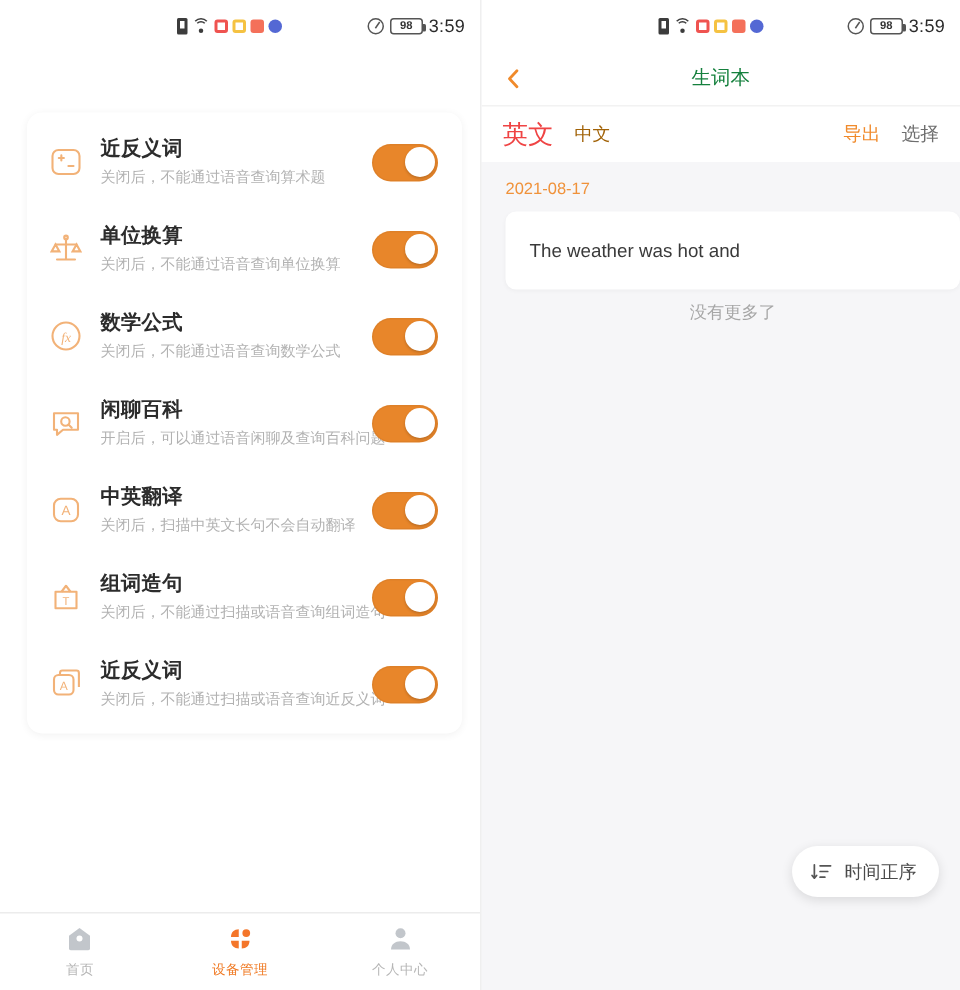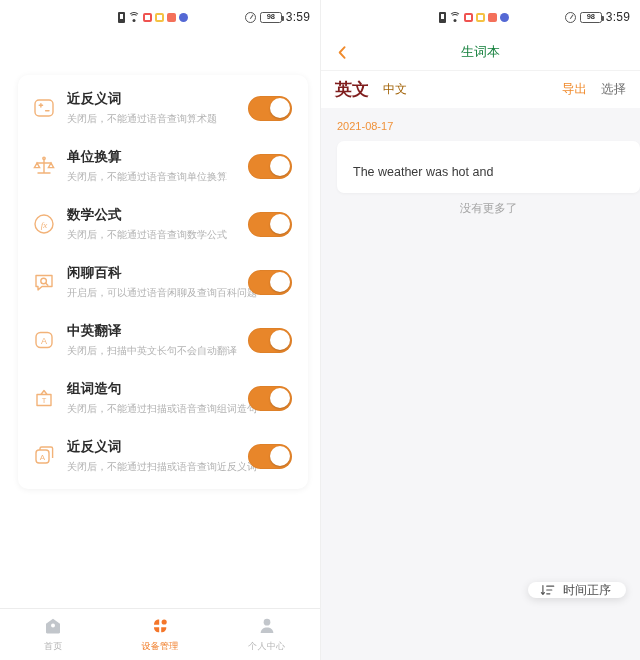--- a/index.html
+++ b/index.html
@@ -135,41 +135,41 @@
   }
   .nav-title {
     width: 100%; text-align: center; font-size: 13px;
     color: #15803d; font-weight: 400;
   }
   .subbar {
     height: 38px; background: #ffffff; display: flex; align-items: center;
     padding: 0 14px; gap: 14px; border-top: 1px solid #f2f2f2;
   }
   .sb-tab { font-size: 12px; color: #a16207; }
-  .sb-tab.active { color: #7f1d1d; font-size: 17px; font-weight: 700; }
+  .sb-tab.active { color: #ef4444; font-size: 17px; font-weight: 400; }
   .sb-spacer { flex: 1 1 auto; }
   .sb-action { font-size: 12.5px; color: #f08a2b; }
   .sb-action.plain { color: #6e6e6e; }
 
   .content-area { padding: 12px 0 0 16px; }
   .entry-date { font-size: 11px; color: #f0923a; margin-bottom: 9px; }
   .entry-card {
     background: #ffffff; border-radius: 7px; min-height: 52px;
-    display: flex; align-items: flex-end; padding: 14px 16px;
+    display: flex; align-items: center; padding: 14px 16px;
     box-shadow: 0 1px 3px rgba(0,0,0,.04);
   }
   .entry-text { font-size: 12.5px; color: #3a3a3a; }
   .no-more {
     text-align: center; font-size: 11.5px; color: #a6a6a6;
     margin-top: 8px;
   }
 
   .fab {
     position: absolute; right: 14px; bottom: 62px;
-    background: #ffffff; border-radius: 18px; height: 16px;
+    background: #ffffff; border-radius: 18px; height: 34px;
     display: flex; align-items: center; gap: 7px;
     padding: 0 15px 0 12px;
     box-shadow: 0 2px 8px rgba(0,0,0,.12);
   }
   .fab-label { font-size: 12px; color: #4a4a4a; }
   .fab-ic { width: 16px; height: 14px; color: #555; }
 </style>
 </head>
 <body>
 

